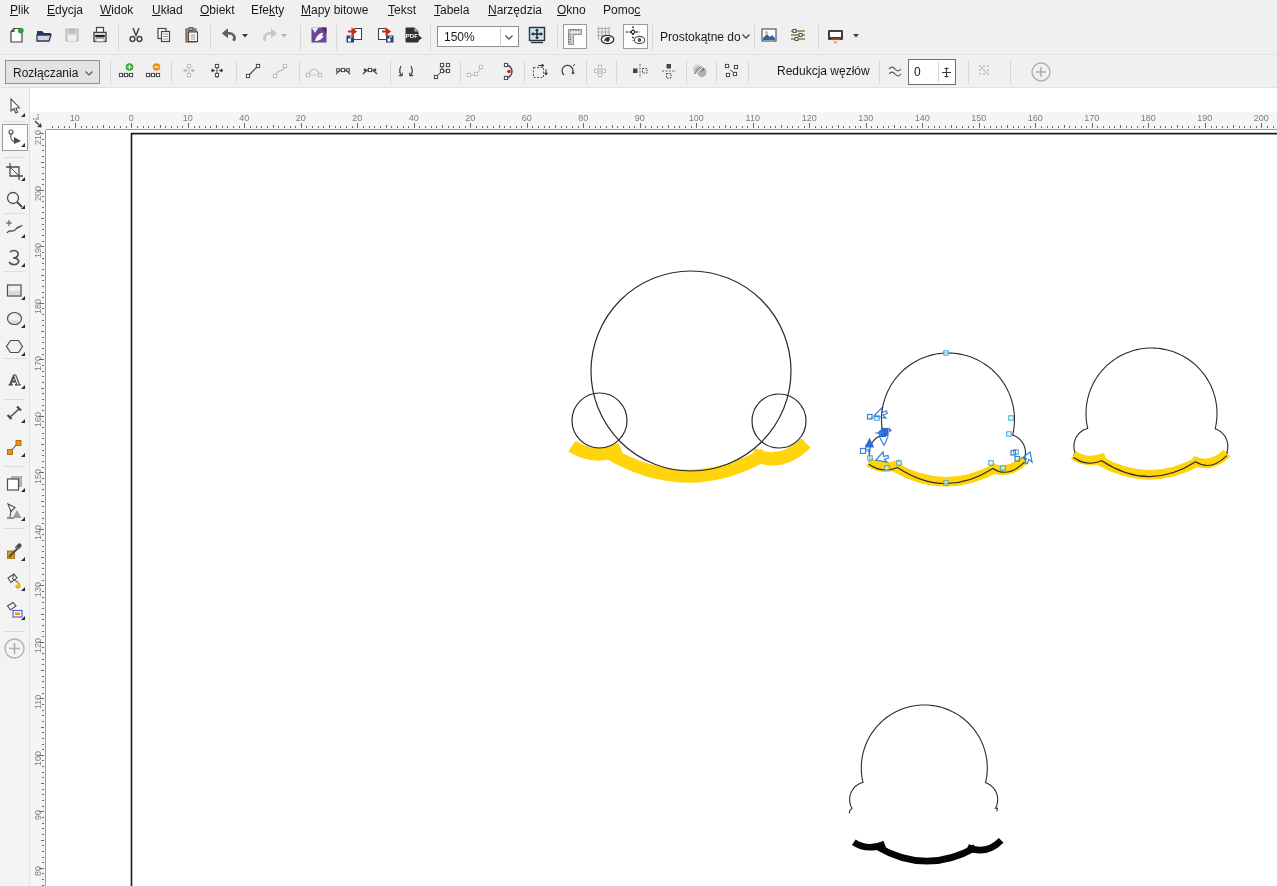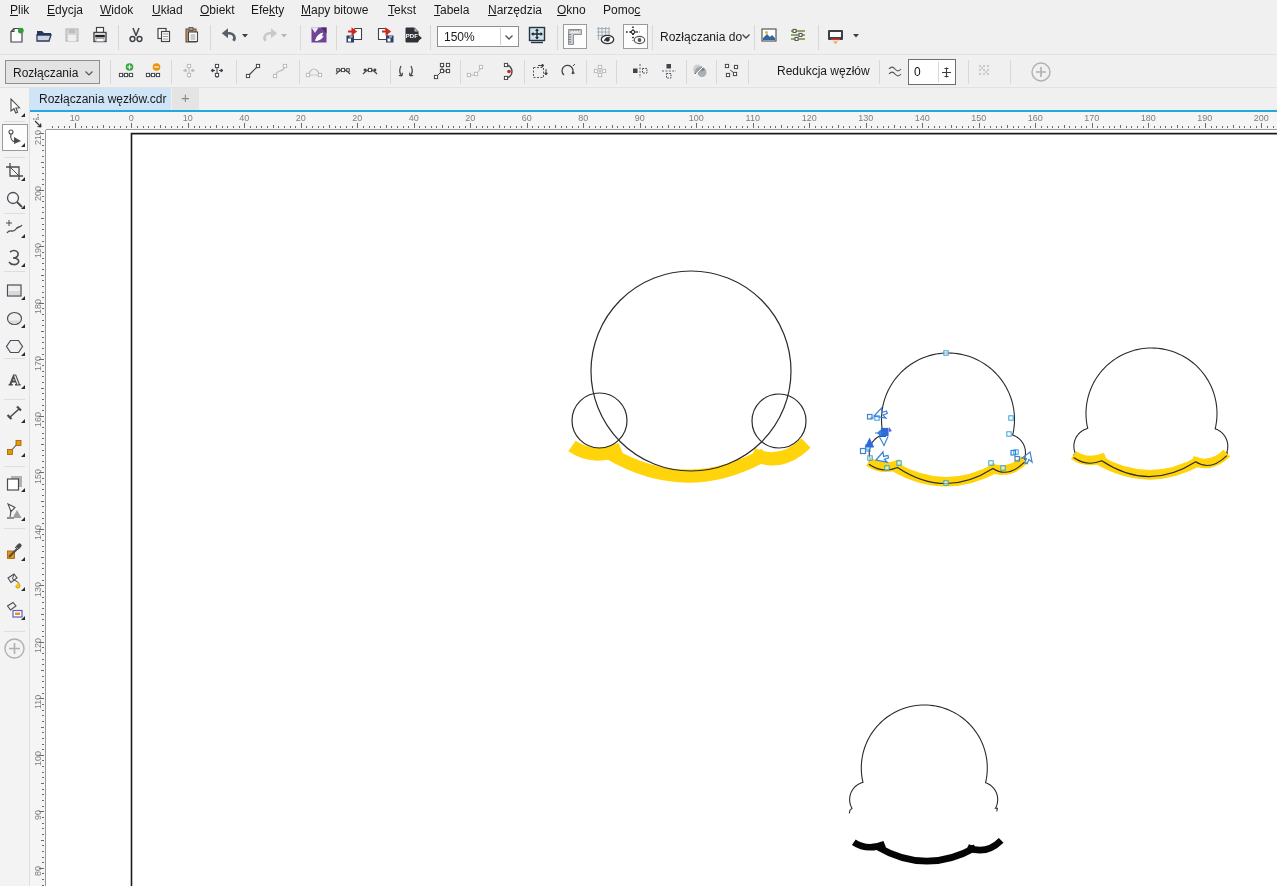--- a/index.html
+++ b/index.html
@@ -166,21 +166,21 @@
         <circle cx="12.5" cy="14.5" r="2.2" fill="#2f3338"></circle>
       </svg>
       <div style="position:absolute;left:623px;top:24px;width:25px;height:25px;border:1px solid #9a9a9a;background:#fdfdfd"></div>
       <svg class="ic " style="left:625px;top:25px" width="22" height="22" viewBox="0 0 22 22">
         <path d="M8,1.5 v14 M1,7 h14" stroke="#1d1f22" stroke-width="1.6" stroke-dasharray="1.6,1.8"></path>
         <rect x="6.4" y="5.4" width="3.2" height="3.2" fill="#fff" stroke="#1d1f22" stroke-width="1.1" transform="rotate(45 8 7)"></rect>
         <ellipse cx="14.5" cy="15" rx="5.2" ry="3.6" fill="#fff" stroke="#53565a" stroke-width="1.2"></ellipse>
         <circle cx="14.5" cy="15" r="1.9" fill="#53565a"></circle>
       </svg>
       <div class="sep tsep" style="left:652px"></div>
-      <span style="position:absolute;left:660px;top:30px;font-size:12px;color:#1a1a1a">Rozłączania do</span>
+      <span style="position:absolute;left:660px;top:30px;font-size:12px;color:#1a1a1a">Prostokątne do</span>
       <svg class="ic " style="left:741px;top:33px" width="10" height="8" viewBox="0 0 10 8">
         <path d="M1.5,1.5 L5,5 L8.5,1.5" stroke="#444" stroke-width="1.3" fill="none"></path>
       </svg>
       <div class="sep tsep" style="left:754px"></div>
       <svg class="ic " style="left:760px;top:26px" width="19" height="19" viewBox="0 0 19 19">
         <rect x="2" y="3" width="14" height="12" fill="#fff" stroke="#55585c" stroke-width="1.2"></rect>
         <path d="M3,12 l4,-4 3,3 2,-2 3,3 v2 h-12 z" fill="#2f66a0"></path>
         <circle cx="6.5" cy="6.5" r="1.5" fill="#e8b23c"></circle>
       </svg>
       <svg class="ic " style="left:789px;top:26px" width="19" height="19" viewBox="0 0 19 19">
@@ -366,25 +366,20 @@
         <rect x="11" y="7" width="2" height="2" fill="#c9c9c9"></rect>
         <rect x="11" y="11" width="2" height="2" fill="#c9c9c9"></rect>
         <rect x="5" y="5" width="2" height="2" fill="#c9c9c9"></rect>
         <rect x="9" y="9" width="2" height="2" fill="#c9c9c9"></rect>
       </svg>
       <div class="sep psep" style="left:1010px"></div>
       <svg class="ic " style="left:1030px;top:61px" width="22" height="22" viewBox="0 0 22 22">
         <circle cx="11" cy="11" r="9" fill="none" stroke="#b0b0b0" stroke-width="1.4"></circle>
         <path d="M11,6 v10 M6,11 h10" stroke="#b0b0b0" stroke-width="1.6"></path>
       </svg>
-    </div>
-<div id="tabrow" class="bar">
-      <div class="tab">Rozłączania węzłów.cdr</div>
-      <div class="plus">+</div>
-      <div class="blueline"></div>
     </div>
 <div id="hruler"></div>
 <div class="lay">
       <div class="hrn" style="left:59.8px;top:113px">10</div>
       <div class="hrn" style="left:116.3px;top:113px">0</div>
       <div class="hrn" style="left:172.8px;top:113px">10</div>
       <div class="hrn" style="left:229.3px;top:113px">40</div>
       <div class="hrn" style="left:285.8px;top:113px">20</div>
       <div class="hrn" style="left:342.3px;top:113px">20</div>
       <div class="hrn" style="left:398.8px;top:113px">40</div>

